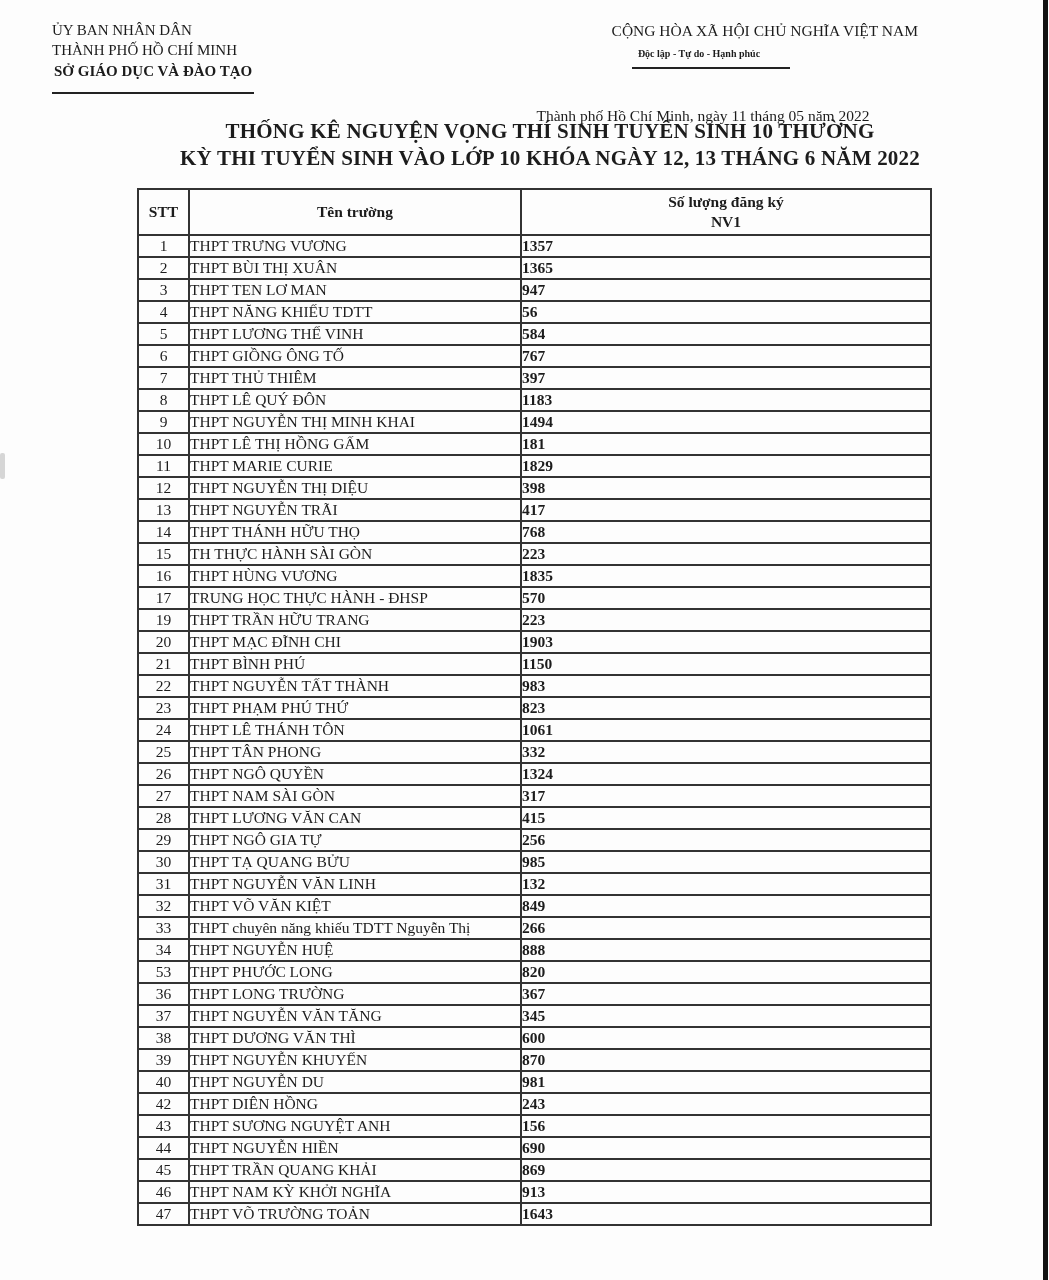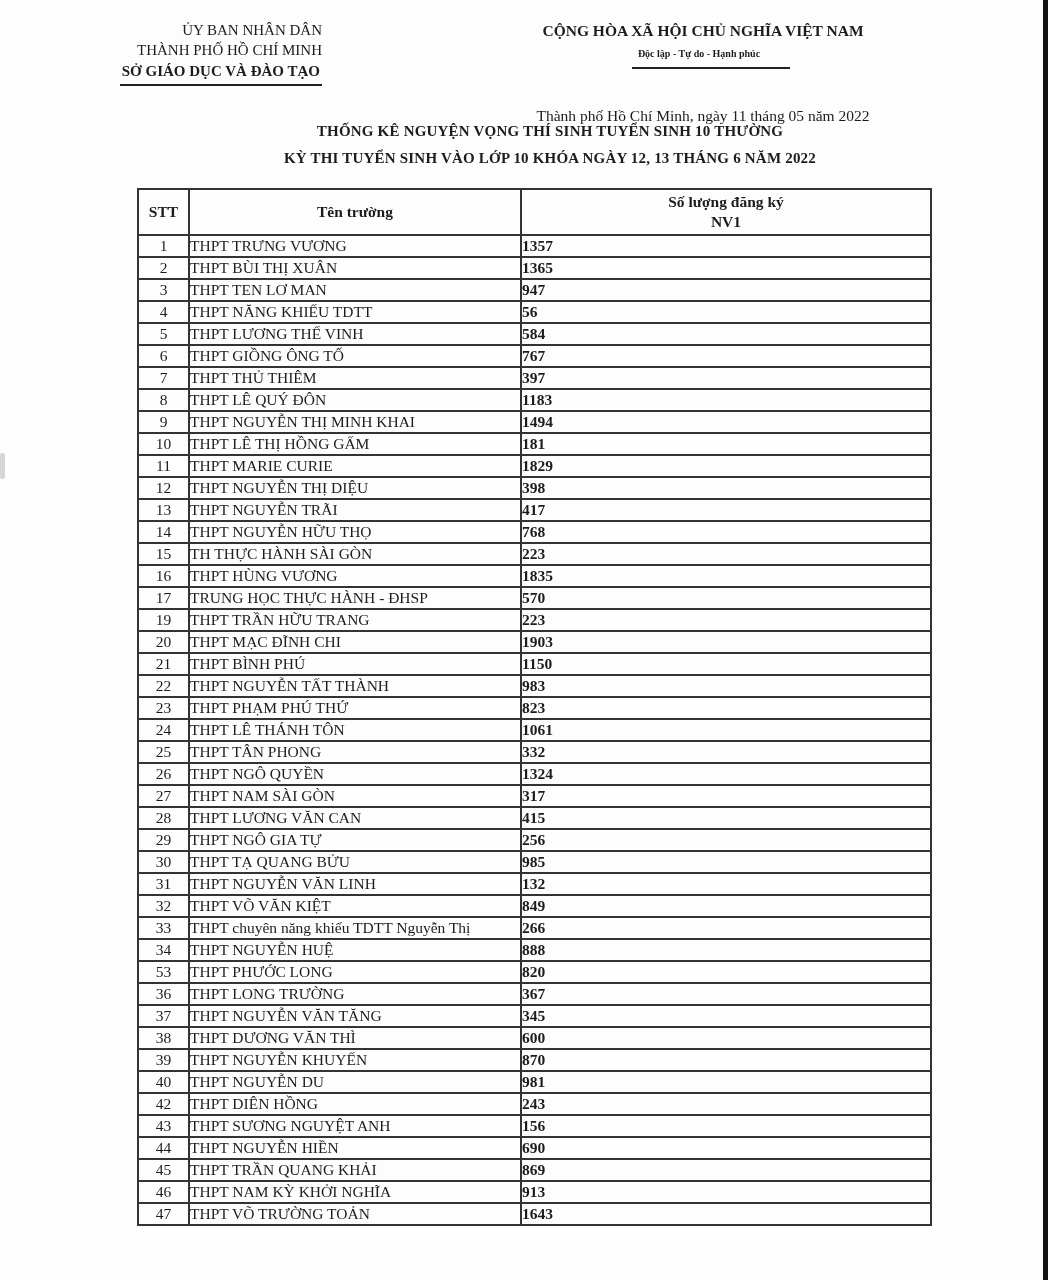--- a/index.html
+++ b/index.html
@@ -10,44 +10,44 @@
     background: #fdfdfd;
     font-family: "Liberation Serif", serif;
     color: #1c1c1c;
     overflow: hidden;
   }
 
   
   .doc-header { position: absolute; top: 20px; left: 0; width: 100%; }
   .hdr-left {
     position: absolute; left: 52px; top: 0; width: 270px;
-    text-align: right; font-size: 15px; line-height: 20px;
+    text-align: left; font-size: 15px; line-height: 20px;
   }
   .hdr-left .org-name {
     display: inline-block; font-weight: bold;
-    border-bottom: 2px solid #222; padding: 0 2px 3px 2px; margin-top: 1px;
+    border-bottom: 2px solid #222; padding: 0 2px 11px 2px; margin-top: 1px;
   }
   .hdr-right {
     position: absolute; left: 488px; top: 0; width: 430px;
     text-align: center; font-size: 15.5px; line-height: 21px;
   }
   .hdr-right .motto {
     display: inline-block; font-weight: bold; font-size: 10px;
     border-bottom: 2px solid #222; padding: 0 30px 3px 6px;
     transform: translateX(8px);
   }
-  .hdr-right .natl { font-weight: bold; }
+  .hdr-right .natl { font-weight: normal; text-align: right; }
   .hdr-right .dateline {
     margin-top: 36px; font-size: 15.5px; text-align: center;
   }
 
   
   .doc-title {
     position: absolute; top: 118px; left: 100px; width: 900px;
-    text-align: center; font-weight: bold; font-size: 15px; line-height: 27px;
+    text-align: center; font-weight: bold; font-size: 21px; line-height: 27px;
     letter-spacing: 0.2px;
   }
 
   
   table.reg {
     position: absolute; left: 137px; top: 188px;
     border-collapse: collapse; table-layout: fixed;
     width: 793px;
     font-size: 15.5px;
   }
@@ -176,21 +176,21 @@
           <td class="c-name">THPT NGUYỄN THỊ DIỆU</td>
           <td class="c-count">398</td>
         </tr>
         <tr>
           <td class="c-stt">13</td>
           <td class="c-name">THPT NGUYỄN TRÃI</td>
           <td class="c-count">417</td>
         </tr>
         <tr>
           <td class="c-stt">14</td>
-          <td class="c-name">THPT NGUYỄN HỮU THỌ</td>
+          <td class="c-name">THPT THÁNH HỮU THỌ</td>
           <td class="c-count">768</td>
         </tr>
         <tr>
           <td class="c-stt">15</td>
           <td class="c-name">TH THỰC HÀNH SÀI GÒN</td>
           <td class="c-count">223</td>
         </tr>
         <tr>
           <td class="c-stt">16</td>
           <td class="c-name">THPT HÙNG VƯƠNG</td>

